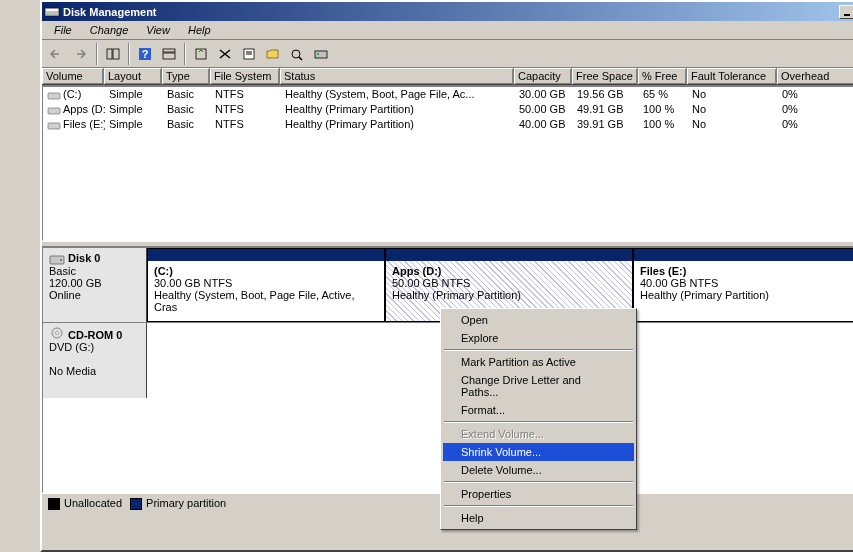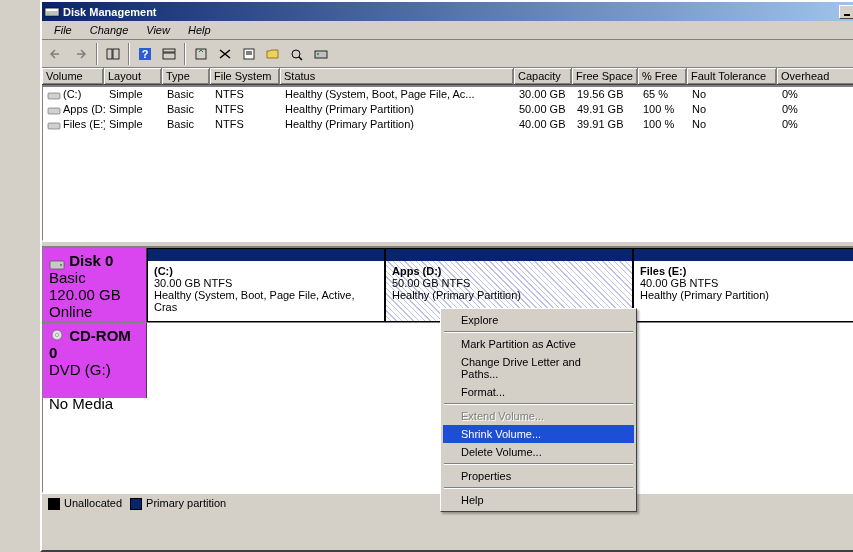--- a/index.html
+++ b/index.html
@@ -17,21 +17,21 @@
 .content { position: relative; }
 .table-header { display: flex; background: #d4d0c8; border-bottom: 1px solid #808080; }
 .th { padding: 2px 4px; border-right: 1px solid #808080; border-bottom: 1px solid #404040; background: #d4d0c8; box-shadow: inset 1px 1px 0 #fff, inset -1px -1px 0 #808080; font-size: 11px; white-space: nowrap; overflow: hidden; }
 .table-body { background: #fff; border: 1px solid; border-color: #808080 #fff #fff #808080; height: 155px; }
 .row { display: flex; height: 15px; }
 .td { padding: 1px 4px; font-size: 11px; white-space: nowrap; overflow: hidden; }
 .drive-icon { display: inline-block; width: 14px; height: 11px; margin-right: 2px; vertical-align: middle; }
 .divider { height: 6px; background: #d4d0c8; border-top: 1px solid #fff; border-bottom: 1px solid #808080; cursor: ns-resize; }
 .disk-panel { background: #fff; border: 1px solid; border-color: #808080 #fff #fff #808080; height: 246px; overflow: hidden; }
 .disk-row { display: flex; height: 90px; border-bottom: 1px solid #808080; }
-.disk-info { width: 104px; padding: 4px 6px; background: #d946ef; border-right: 1px solid #404040; font-size: 15px; }
+.disk-info { width: 104px; padding: 4px 6px; background: #e5e5e5; border-right: 1px solid #404040; font-size: 11px; }
 .disk-info .dname { font-weight: bold; }
 .vol-box { border: 1px solid #000; margin: 0; display: flex; flex-direction: column; position: relative; }
 .vol-header { height: 12px; background: #08246b; }
 .vol-body { padding: 4px 6px; font-size: 11px; background: #fff; flex: 1; overflow: hidden; }
 .vol-body.hatched { background: repeating-linear-gradient(45deg, #fff 0, #fff 3px, #c0c0e8 3px, #c0c0e8 4px); }
 .vol-body .vname { font-weight: bold; }
 .legend { height: 20px; display: flex; align-items: center; padding: 0 6px; gap: 8px; background: #d4d0c8; border-top: 1px solid #fff; }
 .legend-swatch { display: inline-block; width: 12px; height: 12px; border: 1px solid #000; margin-right: 4px; vertical-align: middle; }
 .context-menu { position: absolute; left: 398px; top: 306px; width: 197px; background: #d4d0c8; border: 1px solid; border-color: #fff #404040 #404040 #fff; box-shadow: 2px 2px 2px rgba(0,0,0,0.3); z-index: 100; padding: 2px; }
 .context-menu .mi { padding: 3px 20px 3px 18px; font-size: 11px; cursor: pointer; }
@@ -264,20 +264,21 @@
       </div>
     </div>
 
     <div class="legend">
       <span><span class="legend-swatch" style="background:#000"></span><span>Unallocated</span></span>
       <span><span class="legend-swatch" style="background:#08246b"></span><span>Primary partition</span></span>
     </div>
   </div>
 
   <div class="context-menu">
+    <div class="mi">Open</div>
     <div class="mi">Explore</div>
     <hr>
     <div class="mi">Mark Partition as Active</div>
     <div class="mi">Change Drive Letter and Paths...</div>
     <div class="mi">Format...</div>
     <hr>
     <div class="mi disabled">Extend Volume...</div>
     <div class="mi selected">Shrink Volume...</div>
     <div class="mi">Delete Volume...</div>
     <hr>

